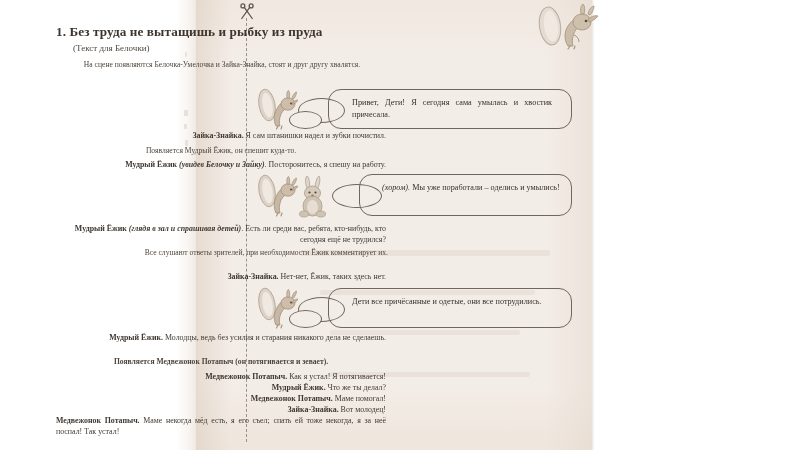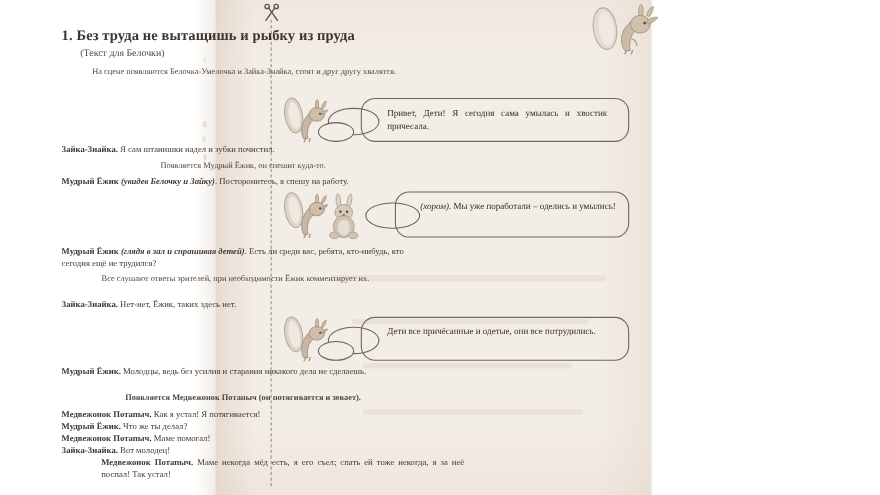--- a/index.html
+++ b/index.html
@@ -77,20 +77,21 @@
   .stage{
     font-size:7.6px;
     text-align:center;
     color:#4e453d;
     line-height:1.35;
   }
   .speaker-line{
     font-size:7.9px;
     color:#3f3831;
     line-height:1.35;
+    text-align:right;
   }
   .speaker-line b{ font-weight:bold; }
   .speaker-line i{ font-style:italic; font-weight:bold; }
 
   
   .bubble-wrap{ position:absolute; }
   .bubble-box{
     position:absolute;
     border:1.1px solid #6f665e;
     border-radius:13px;
@@ -225,21 +226,21 @@
   <div class="bubble-box" style="left:103px;top:4px;width:213px;height:42px;"></div>
   <div class="bubble-text" style="left:126px;top:12px;width:178px;">
     <i>(хором).</i><span> Мы уже поработали – оделись и умылись!</span>
   </div>
 </div>
 
 <div class="col speaker-line" style="top:224px;">
   <b>Мудрый Ёжик</b><i> (глядя в зал и спрашивая детей)</i><span>. Есть ли среди вас, ребята, кто-нибудь, кто сегодня ещё не трудился?</span>
 </div>
 
-<div class="col stage" style="top:248px;width:300px;left:64px;">Все слушают ответы зрителей, при необходимости Ёжик комментирует их.</div>
+<div class="col stage" style="top:248px;width:300px;left:88px;text-align:right;">Все слушают ответы зрителей, при необходимости Ёжик комментирует их.</div>
 
 <div class="col speaker-line" style="top:272px;">
   <b>Зайка-Знайка.</b><span> Нет-нет, Ёжик, таких здесь нет.</span>
 </div>
 
 <div class="bubble-wrap" style="left:256px;top:283px;">
   <svg width="42" height="44" viewBox="0 0 42 44" style="position:absolute;left:0;top:2px;">
     <ellipse cx="11" cy="19" rx="8" ry="16" fill="#ddd4c9" stroke="#b5a595" stroke-width=".9" transform="rotate(-10 11 19)"></ellipse>
     <ellipse cx="11.5" cy="19" rx="5" ry="12.5" fill="#efe9e2" transform="rotate(-10 11.5 19)"></ellipse>
     <path d="M20 40 C17 34 18 27 22 21 C25 16 31 13 34 15 L35 20 C31 21 27 24 25 28 C23 33 23 37 24 40 Z" fill="#c7b7a4" stroke="#a2907a" stroke-width=".8"></path>
@@ -267,15 +268,15 @@
 </div>
 <div class="col speaker-line" style="top:383px;">
   <b>Мудрый Ёжик.</b><span> Что же ты делал?</span>
 </div>
 <div class="col speaker-line" style="top:394px;">
   <b>Медвежонок Потапыч.</b><span> Маме помогал!</span>
 </div>
 <div class="col speaker-line" style="top:405px;">
   <b>Зайка-Знайка.</b><span> Вот молодец!</span>
 </div>
-<div class="col speaker-line" style="top:416px;text-align:justify;margin-left:36px;">
+<div class="col speaker-line" style="top:416px;text-align:justify;">
   <b>Медвежонок Потапыч.</b><span> Маме некогда мёд есть, я его съел; спать ей тоже некогда, я за неё поспал! Так устал!</span>
 </div>
 
 </body></html>

